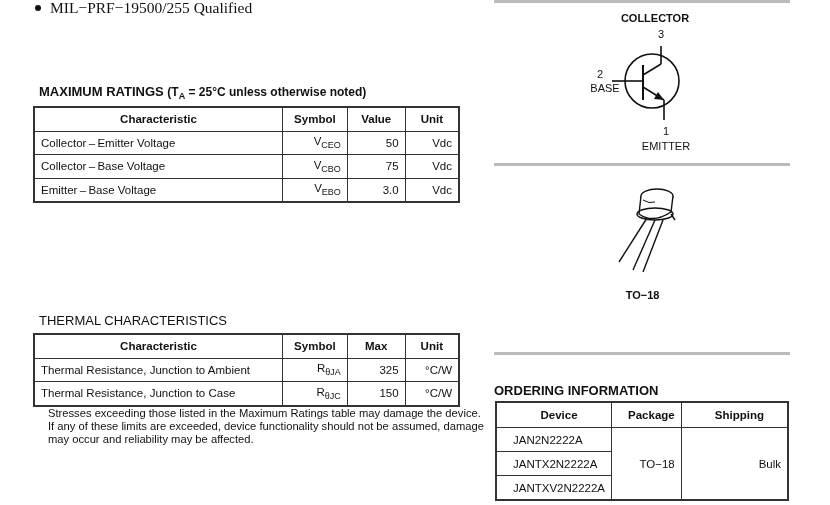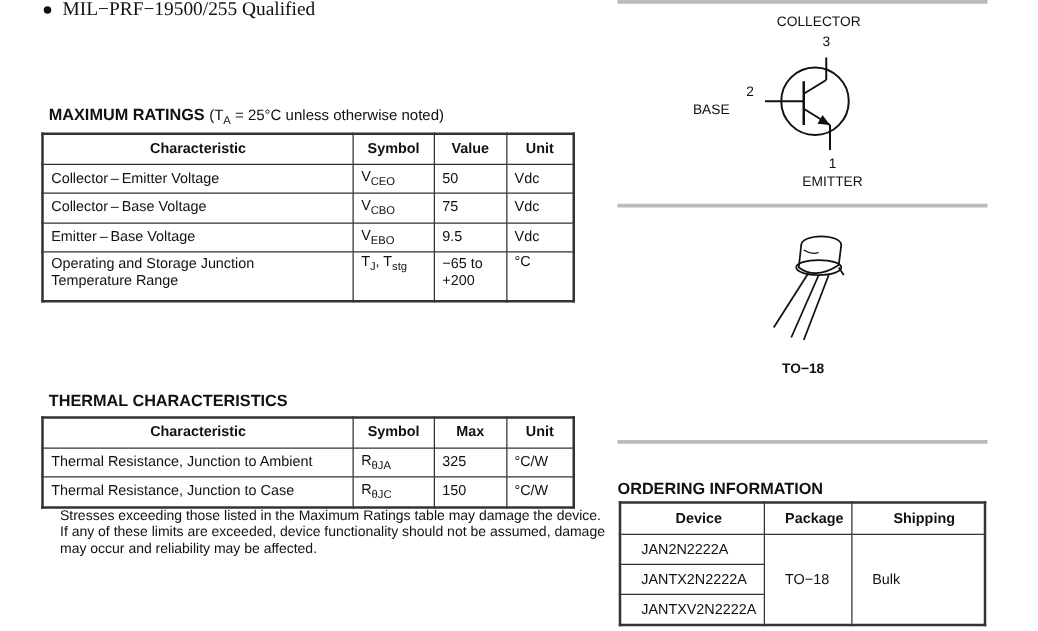--- a/index.html
+++ b/index.html
@@ -1,36 +1,36 @@
 <!DOCTYPE html>
 <html><head>
 <meta charset="utf-8">
 <style>
   html, body { margin:0; padding:0; background:#fff; }
   body { width:830px; height:505px; position:relative; overflow:hidden; color:#111; font-family:"Liberation Sans", sans-serif; }
   .bullets { position:absolute; left:33px; top:-3px; font-family:"Liberation Serif", serif; font-size:15.5px; line-height:22px; }
   .bullets .b { display:flex; align-items:center; }
   .bullets .dot { width:6px; height:6px; border-radius:50%; background:#111; margin-right:9px; margin-left:2px; }
   .h-max { position:absolute; left:39px; top:84px; font-size:13px; font-weight:bold; }
-  .h-max .note { font-weight:normal; font-size:12px; }
-  .h-therm { position:absolute; left:39px; top:313px; font-size:13px; font-weight:bold; }
+  .h-max .note { font-weight:bold; font-size:12px; }
+  .h-therm { position:absolute; left:39px; top:313px; font-size:13px; font-weight:normal; }
   table { border-collapse:collapse; position:absolute; font-size:11.5px; }
   td, th { border:1px solid #333; padding:0 6px; }
   th { font-weight:bold; font-size:11.5px; text-align:center; }
-  td.c { text-align:left; }
+  td.c { text-align:right; }
   .t-max { left:33px; top:106px; width:427px; }
   .t-max th, .t-max td { height:22.5px; }
   .t-max tr.tall td { height:36px; vertical-align:top; padding-top:2px; }
   .t-max { border:2px solid #333; }
   .t-therm { left:33px; top:333px; width:427px; border:2px solid #333; }
   .t-therm th, .t-therm td { height:22.5px; }
   sub { font-size:9px; vertical-align:-3px; }
   .stress { position:absolute; left:48px; top:407px; width:440px; font-size:11.2px; line-height:13px; }
   .rule { position:absolute; left:494px; width:296px; height:3px; background:#bbb; }
-  .label { position:absolute; font-size:11px; font-weight:normal; text-align:center; }
+  .label { position:absolute; font-size:11px; font-weight:bold; text-align:center; }
   .lbl-n { position:absolute; font-size:11px; text-align:center; }
   .order-title { position:absolute; left:494px; top:383px; width:296px; text-align:left; font-size:13px; font-weight:bold; }
   .t-order { left:495px; top:401px; width:294px; border:2px solid #333; font-size:11.5px; }
   .t-order th, .t-order td { height:23px;padding-left:16px; }
   .t-order th { height:24px; }
   .case { position:absolute; left:580px; top:288px; width:125px; text-align:center; font-size:11px; font-weight:bold; line-height:15px; }
 </style>
 </head>
 <body>
 
@@ -68,28 +68,22 @@
   </tr>
   <tr>
     <td>Collector – Base Voltage</td>
     <td class="c"><span>V</span><sub>CBO</sub></td>
     <td class="c">75</td>
     <td class="c">Vdc</td>
   </tr>
   <tr>
     <td>Emitter – Base Voltage</td>
     <td class="c"><span>V</span><sub>EBO</sub></td>
-    <td class="c">9.5</td>
+    <td class="c">3.0</td>
     <td class="c">Vdc</td>
-  </tr>
-  <tr class="tall">
-    <td style="line-height:14px"><span>Operating and Storage Junction</span><br><span>Temperature Range</span></td>
-    <td class="c"><span>T</span><sub>J</sub><span>, T</span><sub>stg</sub></td>
-    <td class="c" style="line-height:14px"><span>−65 to</span><br><span>+200</span></td>
-    <td class="c">°C</td>
   </tr>
 </tbody>
   </table>
 
 <div class="h-therm">THERMAL CHARACTERISTICS</div>
 
 <table class="t-therm">
   <colgroup>
       <col style="width:250px">
       <col style="width:65px">
@@ -118,21 +112,21 @@
 </tbody>
   </table>
 
 <div class="stress">Stresses exceeding those listed in the Maximum Ratings table may damage the device. If any of these limits are exceeded, device functionality should not be assumed, damage may occur and reliability may be affected.</div>
 
 <div class="rule" style="top:0px"></div>
 
 <div class="label" style="left:610px; top:12px; width:90px;">COLLECTOR</div>
 <div class="lbl-n" style="left:655px; top:28px; width:12px;">3</div>
 <div class="lbl-n" style="left:594px; top:68px; width:12px;">2</div>
-<div class="lbl-n" style="left:552px; top:82px; width:34px;">BASE</div>
+<div class="lbl-n" style="left:588px; top:82px; width:34px;">BASE</div>
 <div class="lbl-n" style="left:660px; top:125px; width:12px;">1</div>
 <div class="lbl-n" style="left:636px; top:140px; width:60px;">EMITTER</div>
 
 <svg style="position:absolute; left:600px; top:40px;" width="100" height="90" viewBox="0 0 100 90">
   <circle cx="52" cy="41" r="27" fill="none" stroke="#111" stroke-width="1.6"></circle>
   <line x1="12" y1="41" x2="43" y2="41" stroke="#111" stroke-width="1.6"></line>
   <line x1="43" y1="25" x2="43" y2="60" stroke="#111" stroke-width="2"></line>
   <line x1="43" y1="35" x2="61" y2="24" stroke="#111" stroke-width="1.6"></line>
   <line x1="61" y1="24" x2="61" y2="6" stroke="#111" stroke-width="1.6"></line>
   <line x1="43" y1="47" x2="64" y2="60" stroke="#111" stroke-width="1.6"></line>

